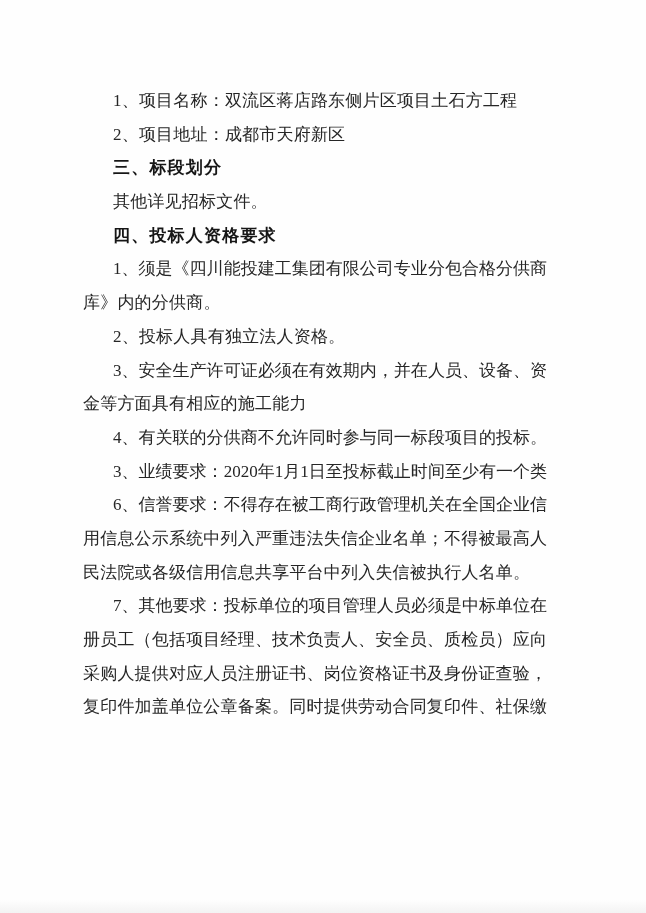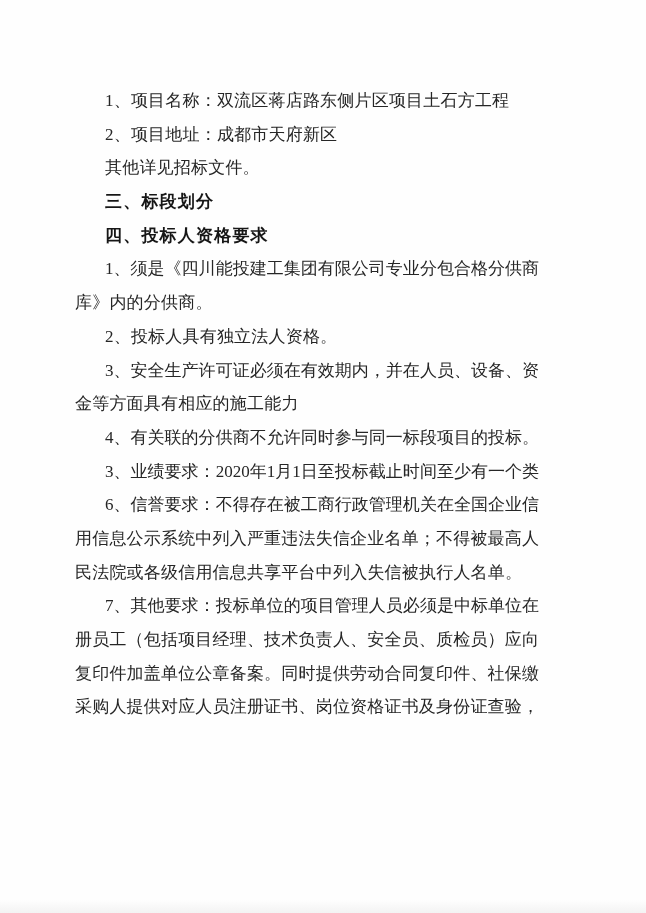--- a/index.html
+++ b/index.html
@@ -10,21 +10,21 @@
   .page {
     position: relative;
     width: 646px;
     height: 913px;
     background: #fefefe;
     overflow: hidden;
     font-family: "Liberation Serif", "DejaVu Serif", serif;
   }
   .content {
     position: absolute;
-    left: 75px;
+    left: 83px;
     top: 84px;
     width: 464px;
     color: #262626;
   }
   .para { margin: 0; padding: 0; }
   .line {
     font-size: 17px;
     line-height: 33.7px;
     height: 33.7px;
     text-align: left;
@@ -61,26 +61,26 @@
   <div class="content">
 
     <div class="para">
       <div class="line indent">1、项目名称：双流区蒋店路东侧片区项目土石方工程</div>
     </div>
 
     <div class="para">
       <div class="line indent">2、项目地址：成都市天府新区</div>
     </div>
 
+    <div class="para heading">
+      <div class="line indent">三、标段划分</div>
+    </div>
+
     <div class="para">
       <div class="line indent">其他详见招标文件。</div>
-    </div>
-
-    <div class="para heading">
-      <div class="line indent">三、标段划分</div>
     </div>
 
 
     <div class="para heading">
       <div class="line indent">四、投标人资格要求</div>
     </div>
 
     <div class="para">
       <div class="line indent fill">1、须是《四川能投建工集团有限公司专业分包合格分供商</div>
       <div class="line">库》内的分供商。</div>
@@ -105,20 +105,20 @@
 
     <div class="para">
       <div class="line indent fill">6、信誉要求：不得存在被工商行政管理机关在全国企业信</div>
       <div class="line fill">用信息公示系统中列入严重违法失信企业名单；不得被最高人</div>
       <div class="line">民法院或各级信用信息共享平台中列入失信被执行人名单。</div>
     </div>
 
     <div class="para">
       <div class="line indent fill">7、其他要求：投标单位的项目管理人员必须是中标单位在</div>
       <div class="line fill">册员工（包括项目经理、技术负责人、安全员、质检员）应向</div>
+      <div class="line fill">采购人提供对应人员注册证书、岗位资格证书及身份证查验，</div>
       <div class="line fill">复印件加盖单位公章备案。同时提供劳动合同复印件、社保缴</div>
-      <div class="line fill">采购人提供对应人员注册证书、岗位资格证书及身份证查验，</div>
     </div>
 
   </div>
 
   <div class="bottom-shade"></div>
 </div>
 
 </body></html>

